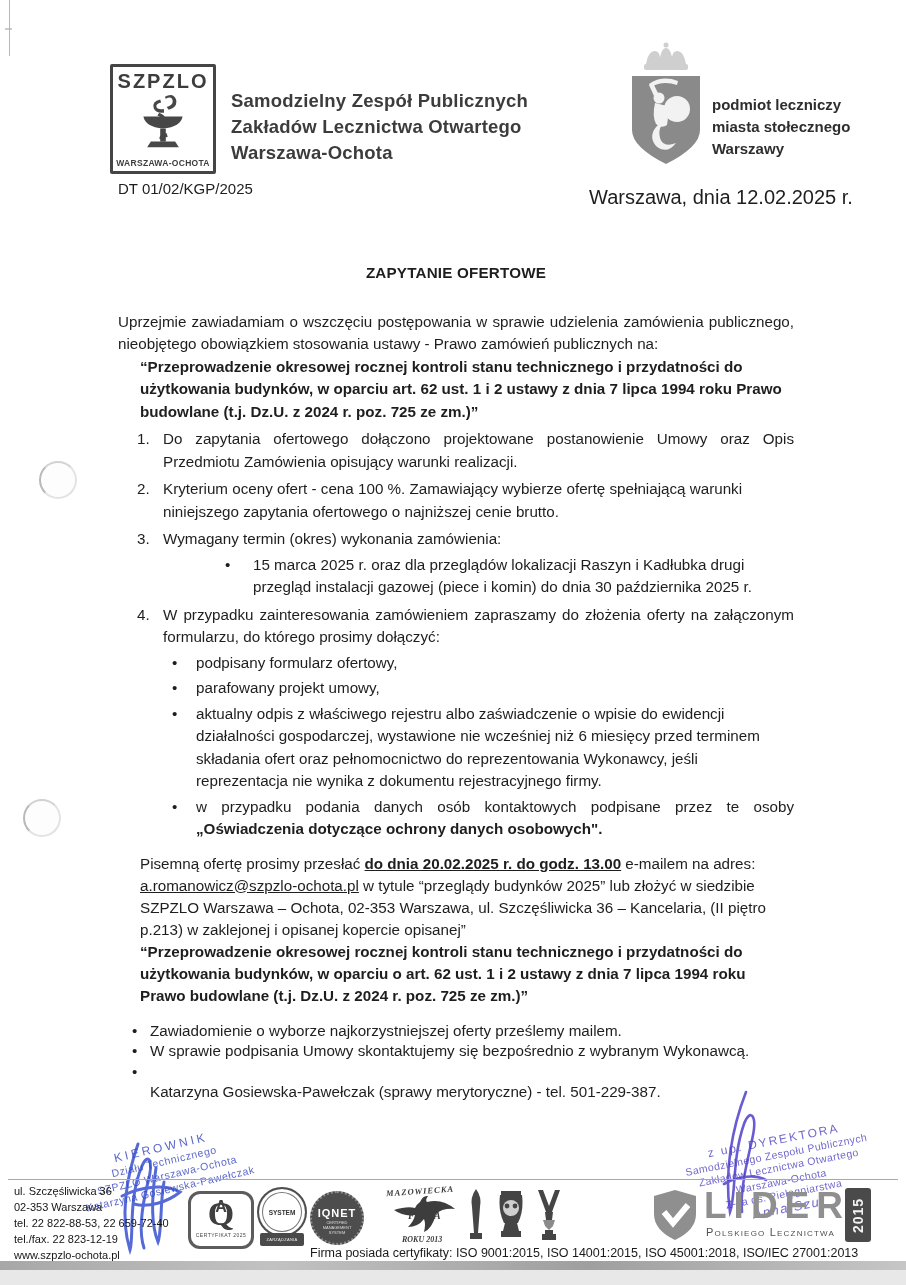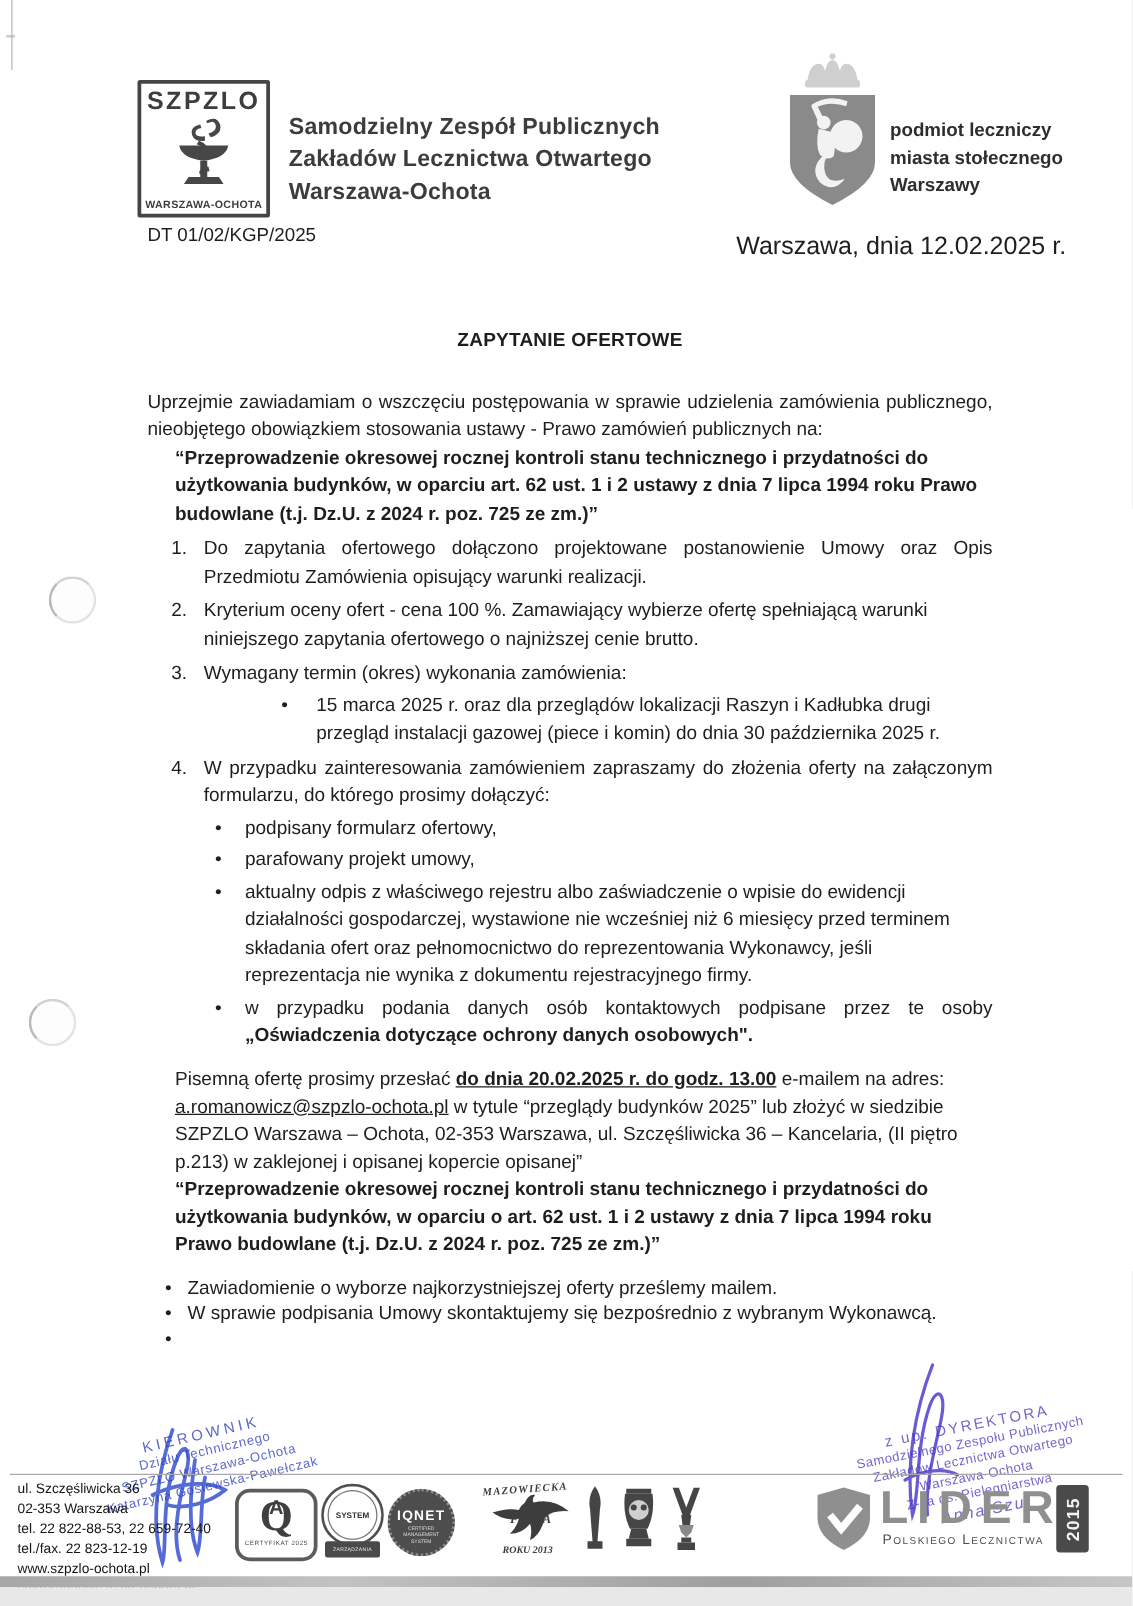--- a/index.html
+++ b/index.html
@@ -213,20 +213,21 @@
         <span class="d">•</span>
         <span class="t">Zawiadomienie o wyborze najkorzystniejszej oferty prześlemy mailem.</span>
       </div>
       <div class="cb">
         <span class="d">•</span>
         <span class="t">W sprawie podpisania Umowy skontaktujemy się bezpośrednio z wybranym Wykonawcą.</span>
       </div>
       <div class="cb">
         <span class="d">•</span>
       </div>
+      <div class="contact">Katarzyna Gosiewska-Pawełczak (sprawy merytoryczne) - tel. 501-229-387.</div>
     </div>
   </div>
 
   <div class="stamp-left">
     <div class="l1">KIEROWNIK</div>
     <div>Działu Technicznego</div>
     <div>SZPZLO Warszawa-Ochota</div>
     <div>Katarzyna Gosiewska-Pawełczak</div>
   </div>
   <div class="sig sig-left">
@@ -326,15 +327,16 @@
       <svg width="46" height="54" viewBox="0 0 46 54">
         <path d="M23 2 L44 8 v18 q0 16 -21 26 q-21 -10 -21 -26 V8 z" fill="#8f8f8f"></path>
         <path d="M12 24 l9 11 l15 -18" stroke="#ffffff" stroke-width="6" fill="none"></path>
       </svg>
     </div>
     <div class="lider-text">LIDER</div>
     <div class="lider-sub">Polskiego Lecznictwa</div>
     <div class="lider-year">2015</div>
   </div>
 
+  <div class="iso-line">Firma posiada certyfikaty: ISO 9001:2015, ISO 14001:2015, ISO 45001:2018, ISO/IEC 27001:2013</div>
 
   <div class="bottom-strip"></div>
 </div>
 
 </body></html>

